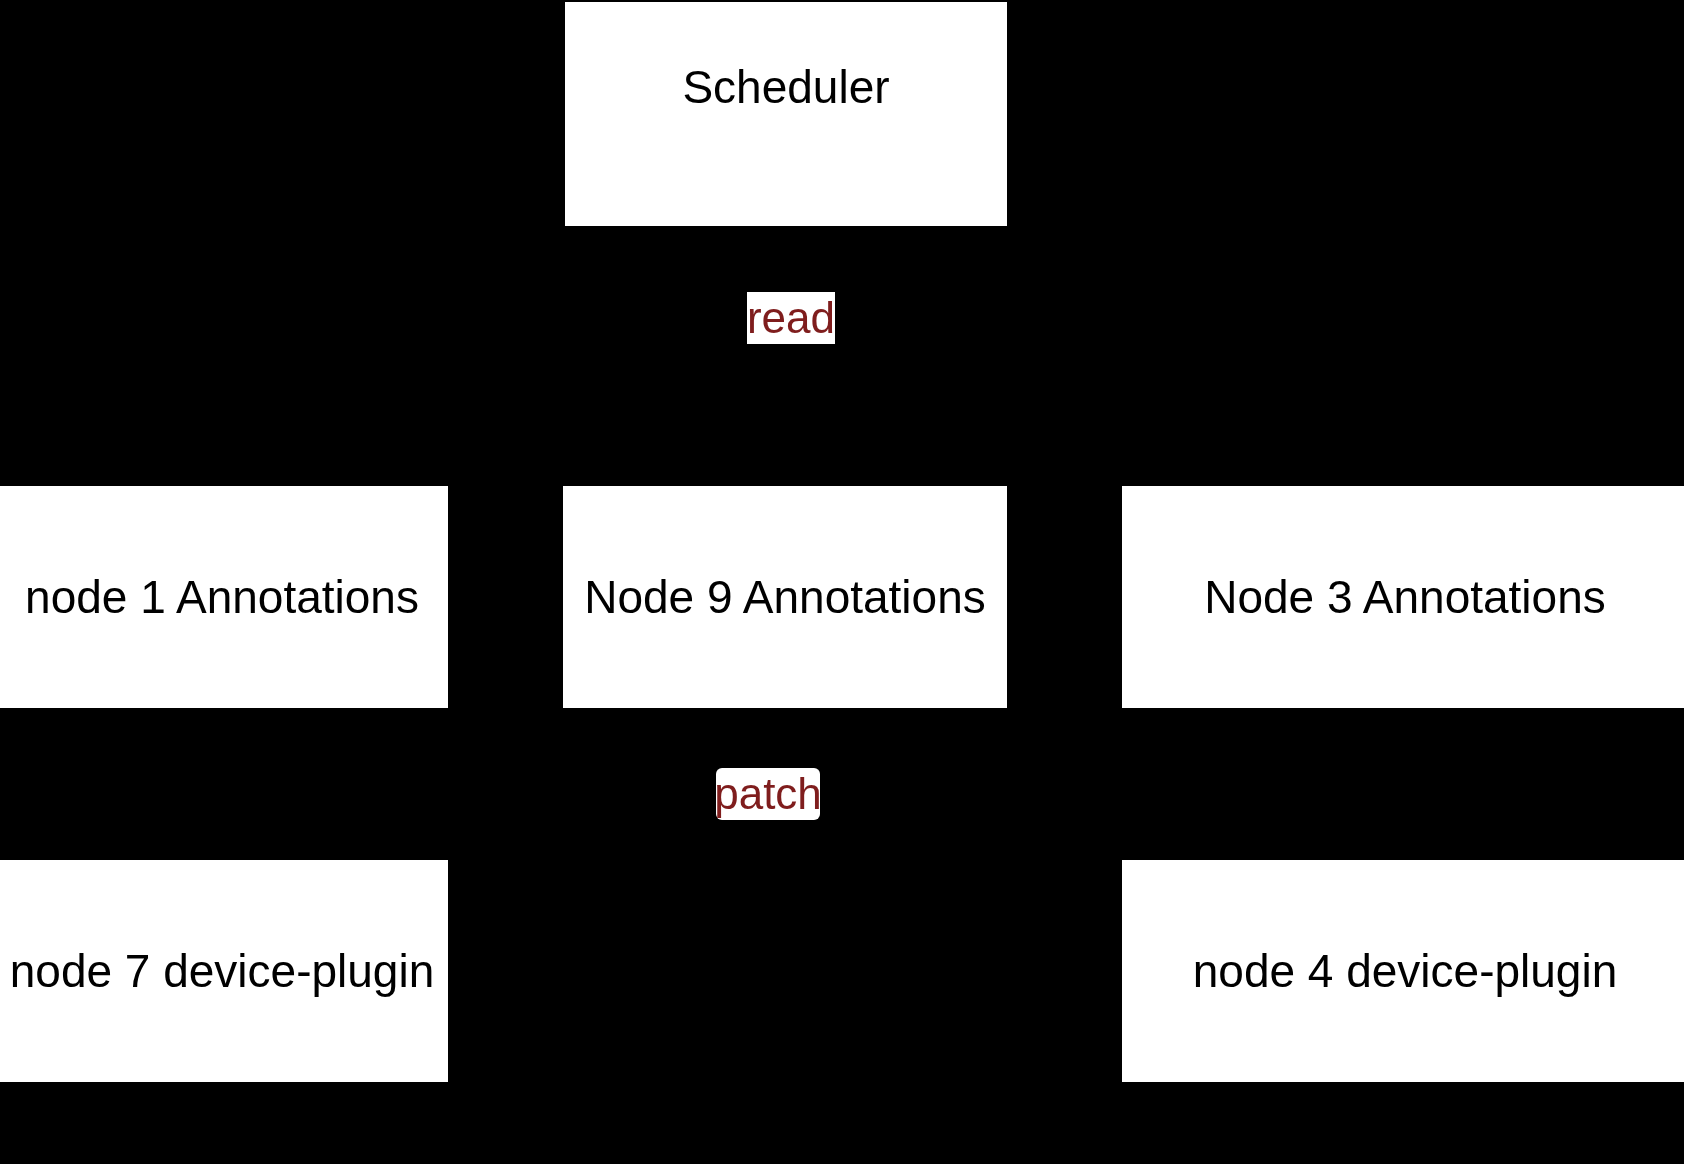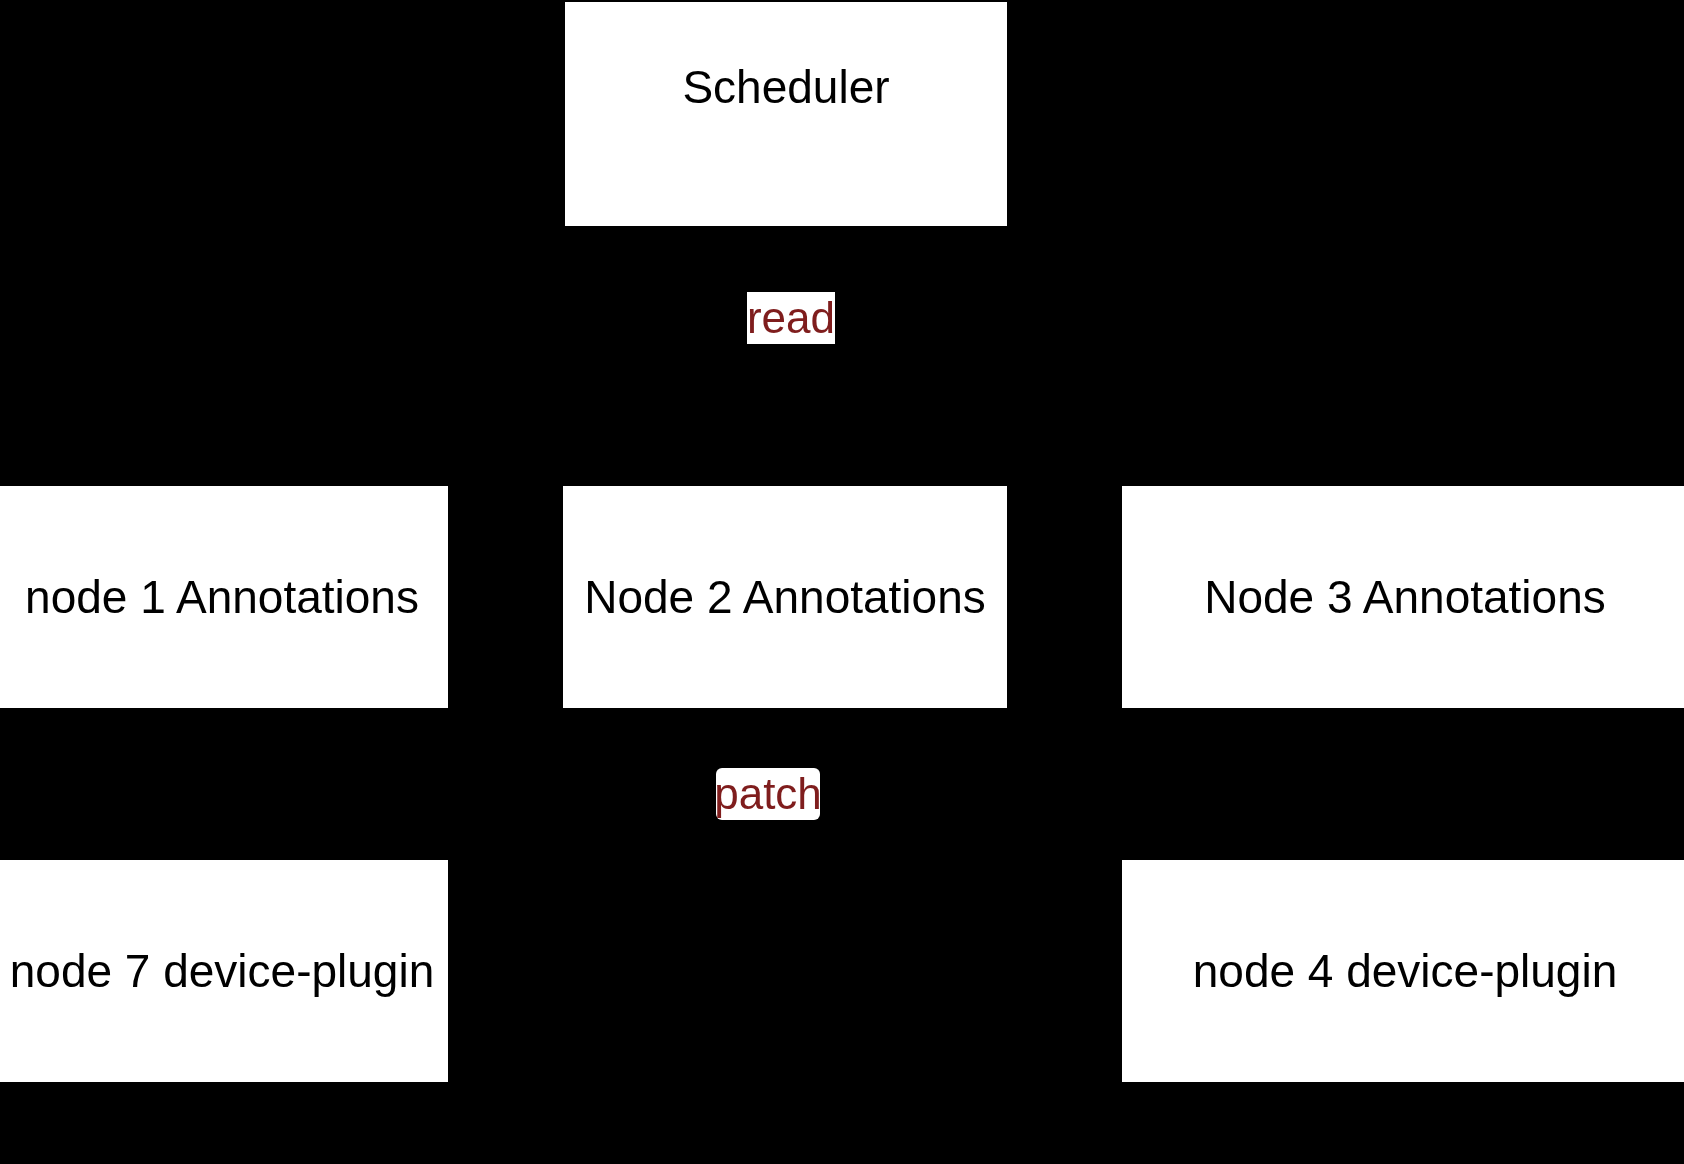--- a/index.html
+++ b/index.html
@@ -119,21 +119,21 @@
 
   <div class="edge-label" id="read-label">
     <span>read</span>
   </div>
 
   <div class="node-box" id="annotations-1">
     <span>node 1 Annotations</span>
   </div>
 
   <div class="node-box" id="annotations-2">
-    <span>Node 2 Annotations</span>
+    <span>Node 9 Annotations</span>
   </div>
 
   <div class="node-box" id="annotations-3">
     <span>Node 3 Annotations</span>
   </div>
 
   <div class="edge-label" id="patch-label">
     <span>patch</span>
   </div>
 

